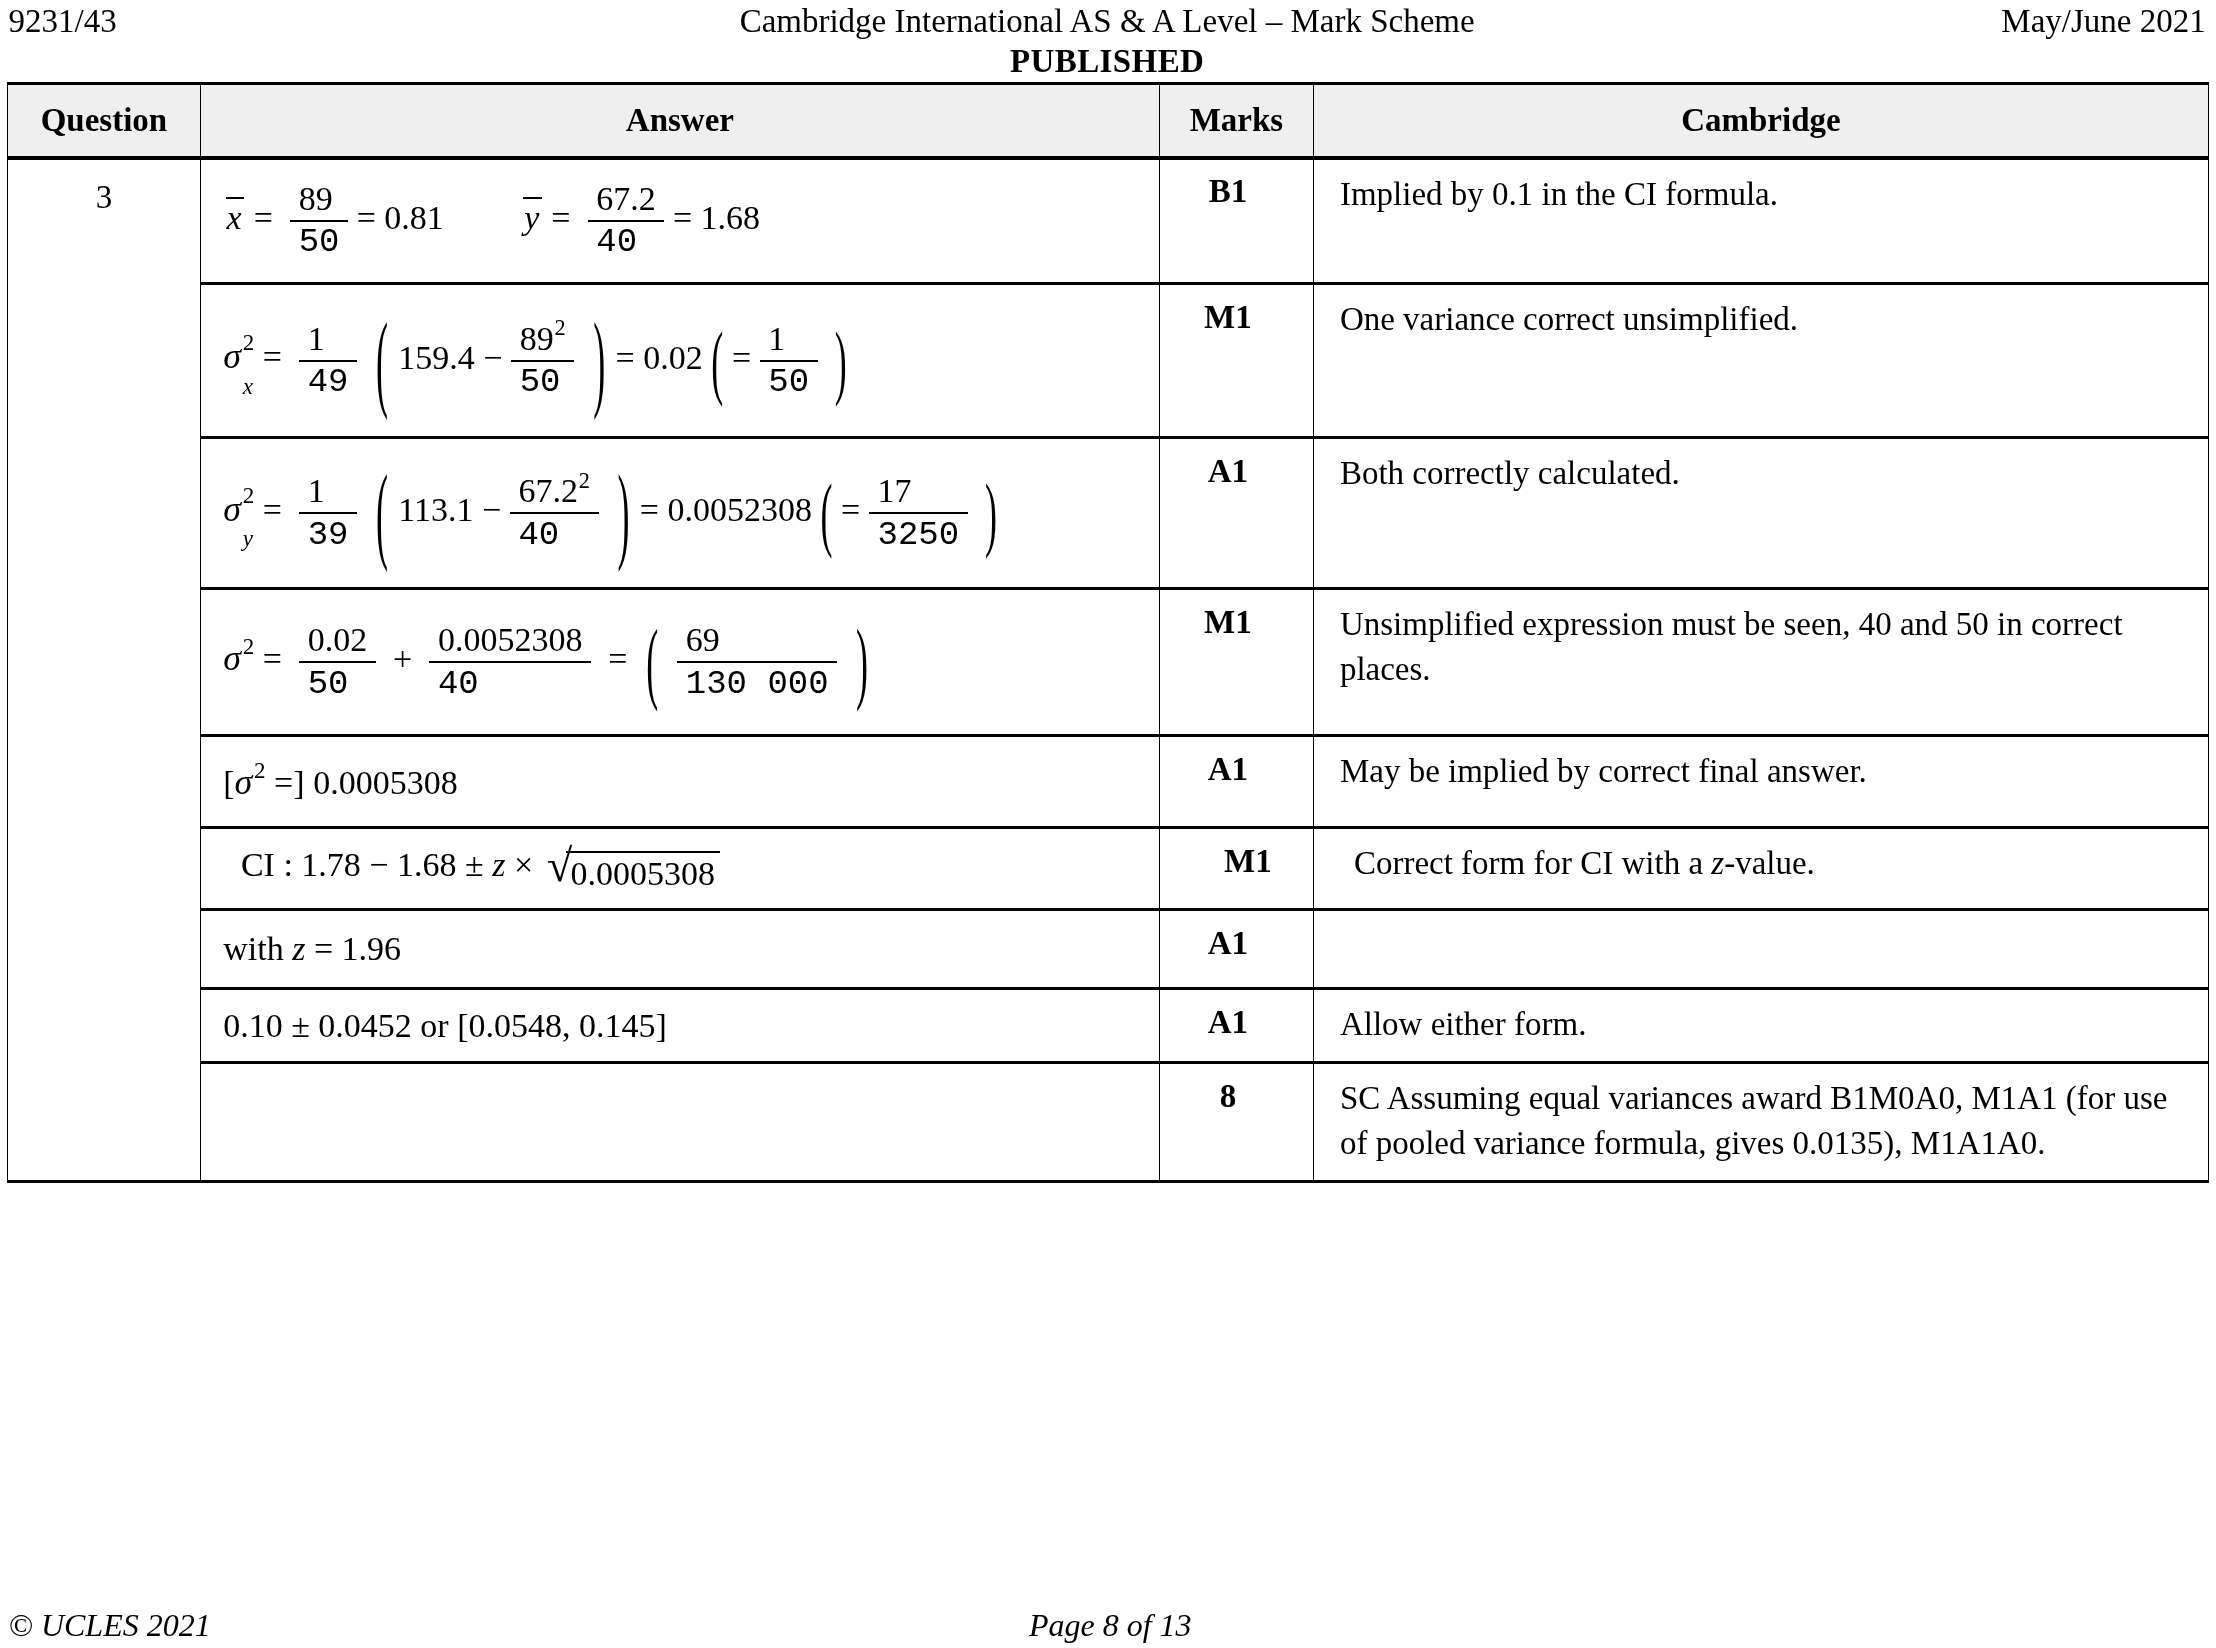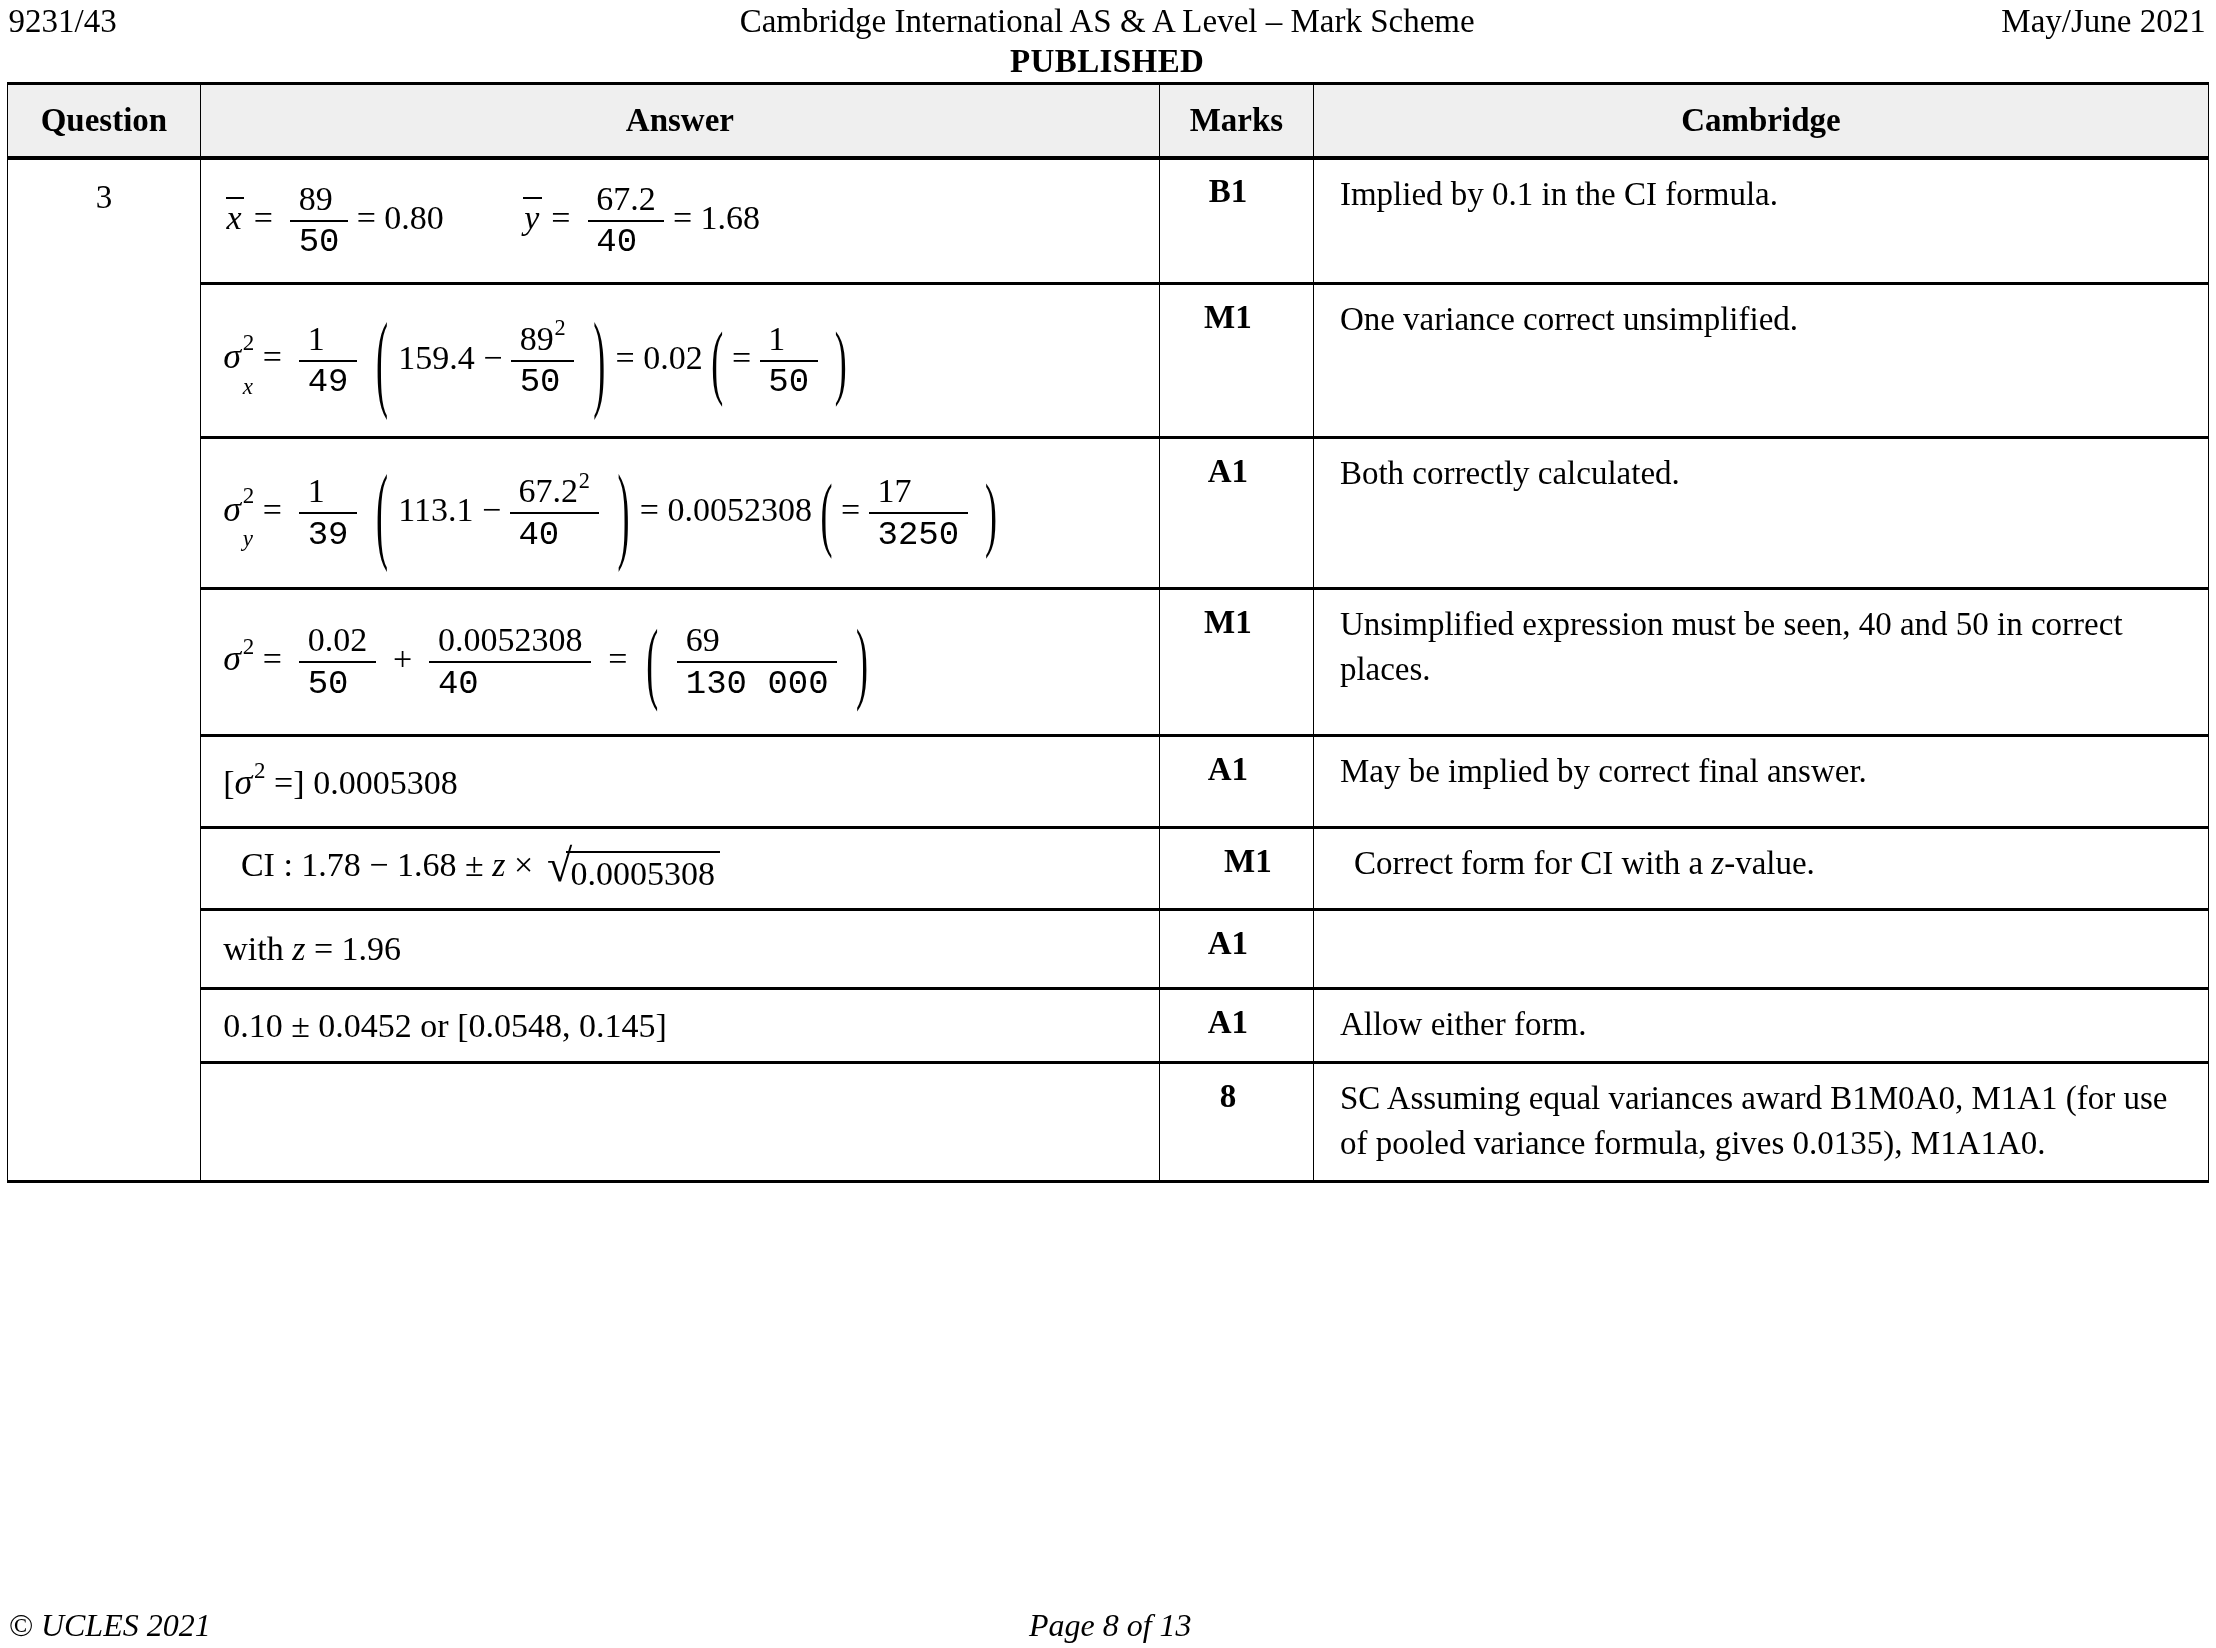--- a/index.html
+++ b/index.html
@@ -104,21 +104,21 @@
       <th>Marks</th>
       <th>Cambridge</th>
     </tr>
   </thead>
   <tbody>
 
     <tr class="r1">
       <td class="q" rowspan="9">3</td>
       <td class="ans">
         <div class="formula">
-          <span class="grp"><span class="obar">x</span><span class="op">=</span><span class="frac"><span class="fn">89</span><span class="fd">50</span></span><span>= 0.80</span></span><span class="grp-gap"></span><span class="grp"><span class="obar">y</span><span class="op">=</span><span class="frac"><span class="fn">67.2</span><span class="fd">40</span></span><span>= 1.68</span></span>
+          <span class="grp"><span class="obar">x</span><span class="op">=</span><span class="frac"><span class="fn">89</span><span class="fd">50</span></span><span>= 0.81</span></span><span class="grp-gap"></span><span class="grp"><span class="obar">y</span><span class="op">=</span><span class="frac"><span class="fn">67.2</span><span class="fd">40</span></span><span>= 1.68</span></span>
         </div>
       </td>
       <td class="mk">B1</td>
       <td class="gd"><span>Implied by 0.1 in the CI formula.</span></td>
     </tr>
 
     <tr class="r2">
       <td class="ans">
         <div class="formula">
           <span class="sgroup"><span class="sg">σ</span><span class="ss">

